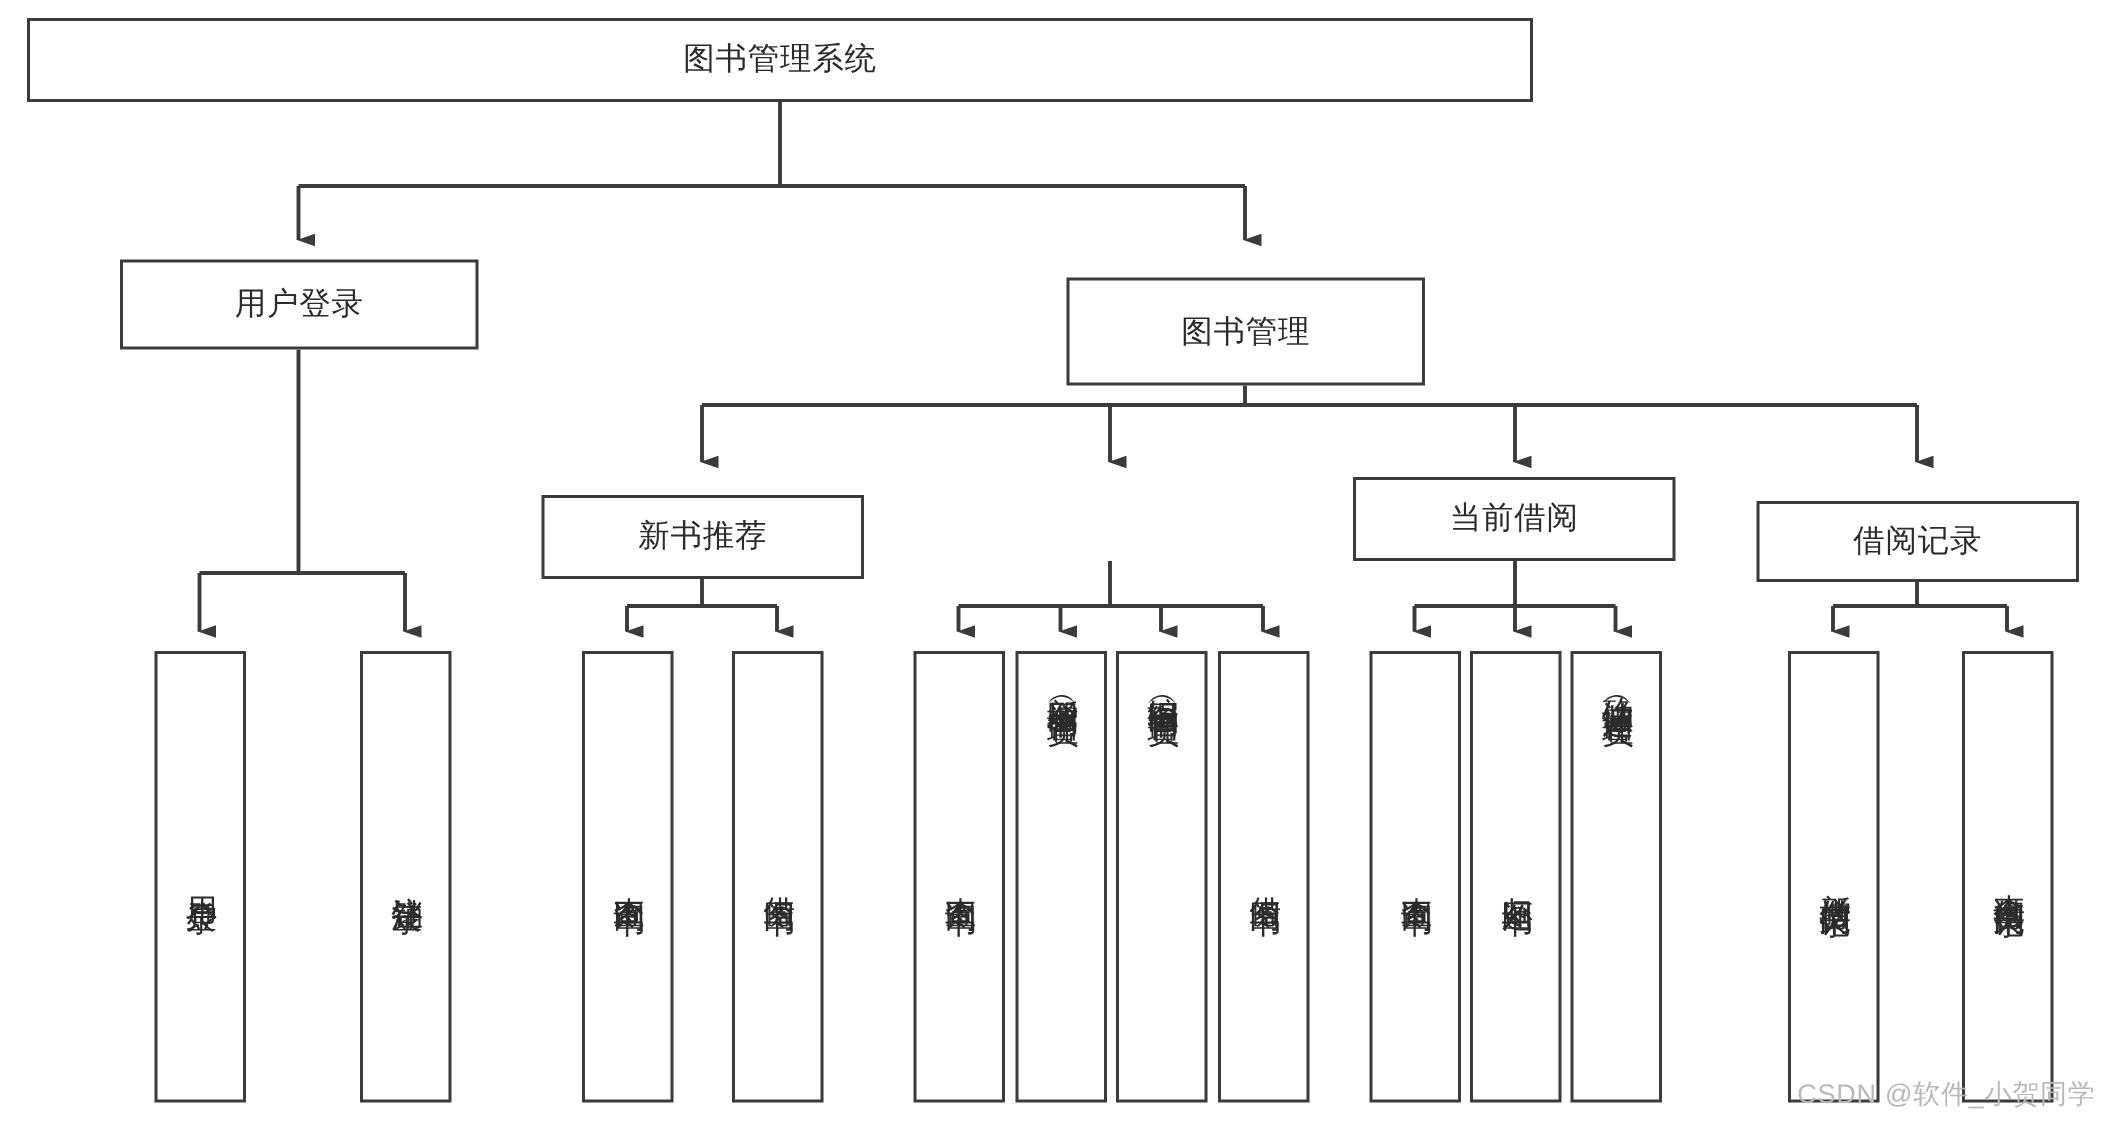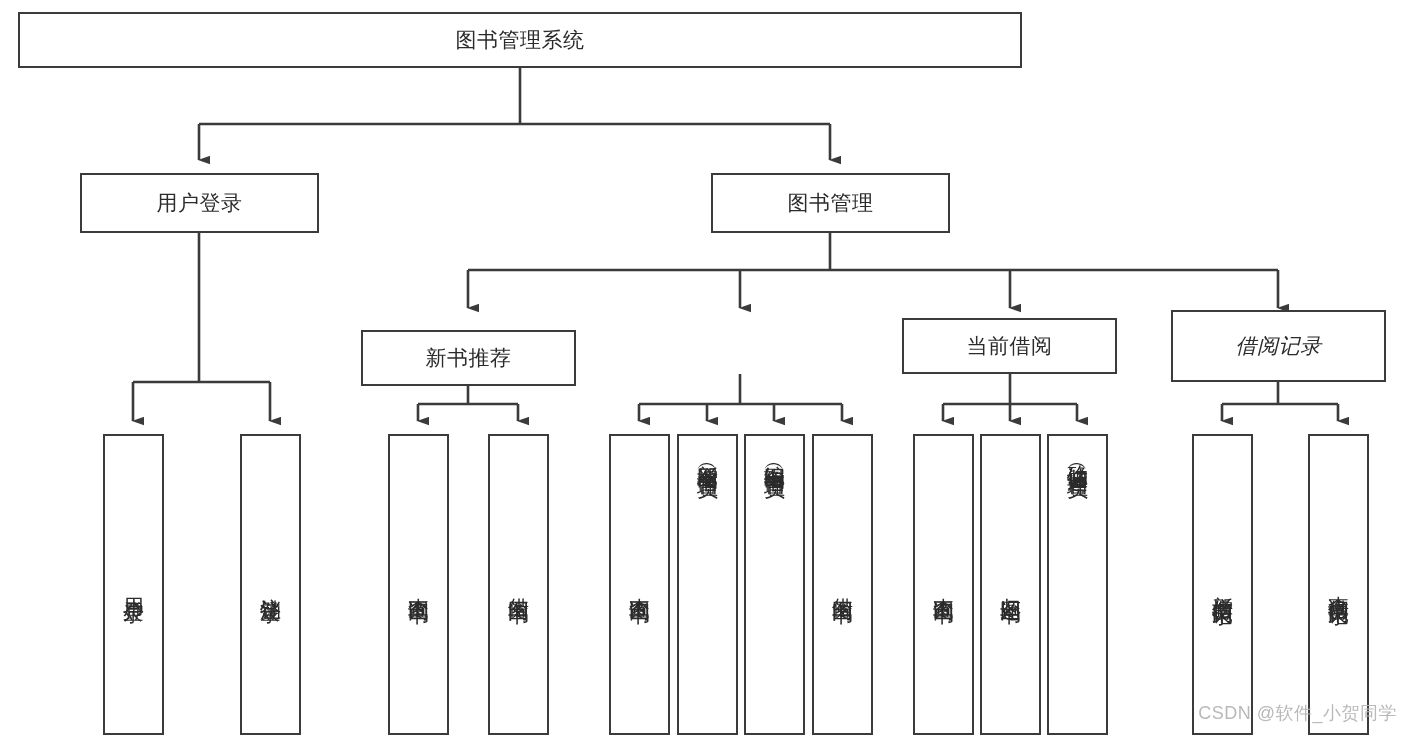--- a/index.html
+++ b/index.html
@@ -59,21 +59,21 @@
     line-height: 1.05;
     letter-spacing: 2px;
   }
   .node.vertical.centered {
     align-items: center;
     padding-top: 0;
   }
   #watermark {
     position: absolute;
     right: 8px;
-    bottom: 22px;
+    bottom: 6px;
     font-size: 18px;
     color: #b9b9b9;
     letter-spacing: 0.5px;
     white-space: nowrap;
     font-family: "Liberation Sans", sans-serif;
   }
 </style>
 </head>
 <body>
 
@@ -130,31 +130,31 @@
     </g>
   </svg>
 
   <div class="node horizontal" style="left:18px; top:12px; width:1004px; height:56px;">
     <span class="node-label">图书管理系统</span>
   </div>
 
   <div class="node horizontal" style="left:80px; top:173px; width:239px; height:60px;">
     <span class="node-label">用户登录</span>
   </div>
-  <div class="node horizontal" style="left:711px; top:173px; width:239px; height:60px;font-family:Liberation Serif, serif;">
+  <div class="node horizontal" style="left:711px; top:185px; width:239px; height:72px;font-family:Liberation Serif, serif;">
     <span class="node-label">图书管理</span>
   </div>
 
   <div class="node horizontal" style="left:361px; top:330px; width:215px; height:56px;">
     <span class="node-label">新书推荐</span>
   </div>
   <div class="node horizontal" style="left:902px; top:318px; width:215px; height:56px;">
     <span class="node-label">当前借阅</span>
   </div>
-  <div class="node horizontal" style="left:1171px; top:310px; width:215px; height:72px;font-style:italic;">
+  <div class="node horizontal" style="left:1171px; top:334px; width:215px; height:54px;">
     <span class="node-label">借阅记录</span>
   </div>
 
   <div class="node vertical centered" style="left:103px; top:434px; width:61px; height:301px;">
     <span class="node-label">用户登录</span>
   </div>
   <div class="node vertical centered" style="left:240px; top:434px; width:61px; height:301px;">
     <span class="node-label">注销登录</span>
   </div>
 

